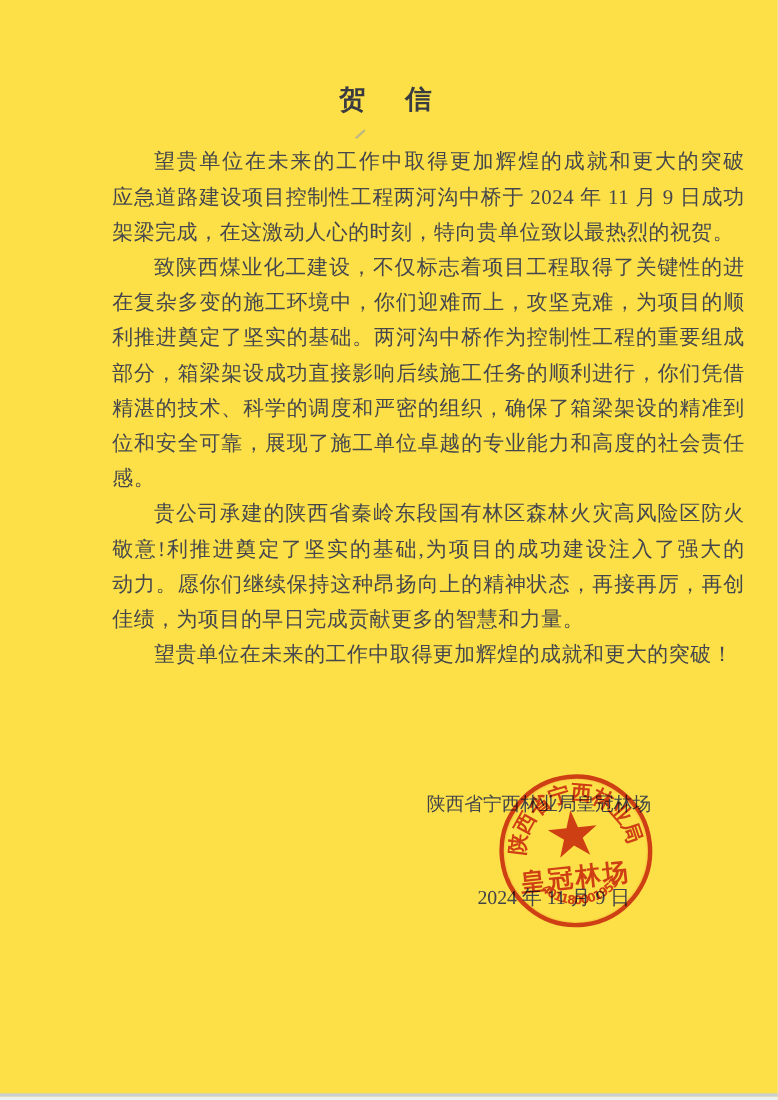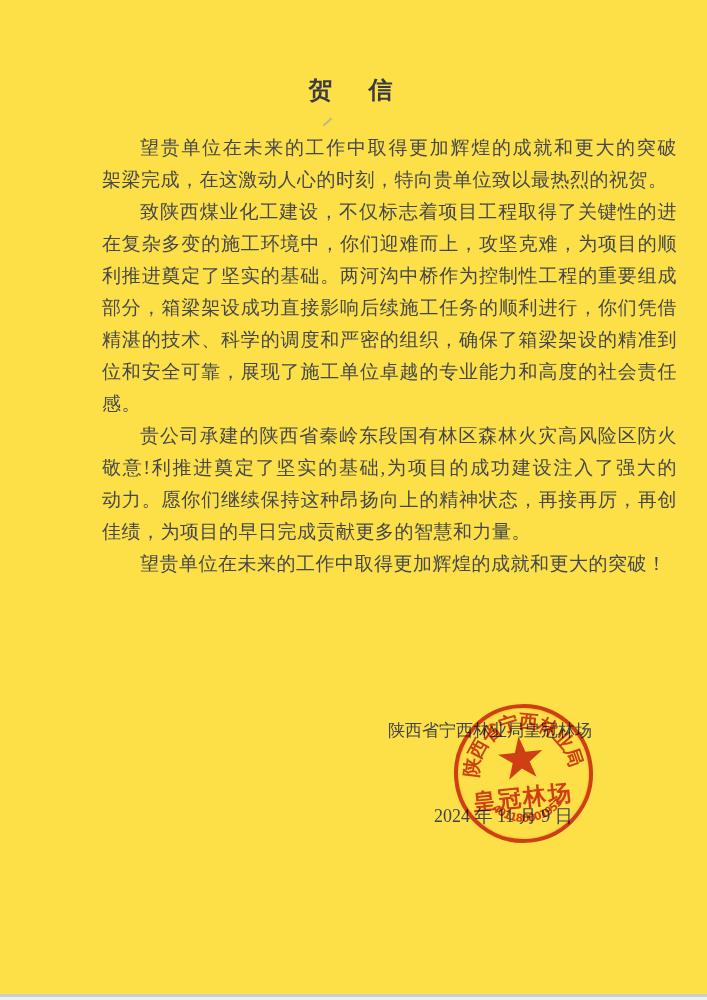--- a/index.html
+++ b/index.html
@@ -146,20 +146,21 @@
 <div class="page" style="background: #fde047; color: rgb(69, 71, 77); padding-left: 44px;">
 
   <h1 class="title">贺　信</h1>
 
   <div class="scan-slash"></div>
 
   <div class="letter-body">
     <div id="paragraphs">
         <div class="para">
           <div class="line">望贵单位在未来的工作中取得更加辉煌的成就和更大的突破</div>
+          <div class="line">应急道路建设项目控制性工程两河沟中桥于 2024 年 11 月 9 日成功</div>
           <div class="line last">架梁完成，在这激动人心的时刻，特向贵单位致以最热烈的祝贺。</div>
         </div>
         <div class="para">
           <div class="line">致陕西煤业化工建设，不仅标志着项目工程取得了关键性的进</div>
           <div class="line">在复杂多变的施工环境中，你们迎难而上，攻坚克难，为项目的顺</div>
           <div class="line">利推进奠定了坚实的基础。两河沟中桥作为控制性工程的重要组成</div>
           <div class="line">部分，箱梁架设成功直接影响后续施工任务的顺利进行，你们凭借</div>
           <div class="line">精湛的技术、科学的调度和严密的组织，确保了箱梁架设的精准到</div>
           <div class="line">位和安全可靠，展现了施工单位卓越的专业能力和高度的社会责任</div>
           <div class="line last">感。</div>

